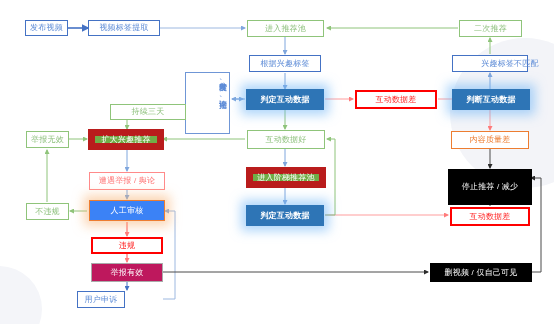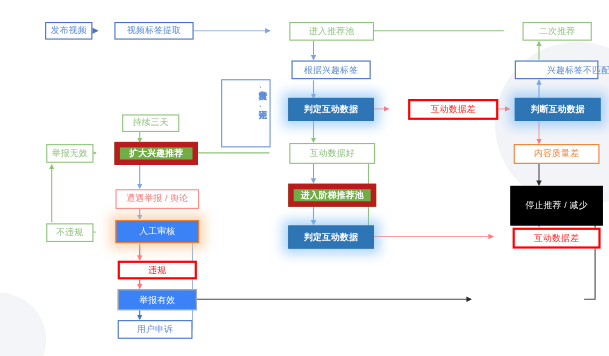--- a/index.html
+++ b/index.html
@@ -12,35 +12,34 @@
   #deco-right{width:150px;height:150px;right:-46px;top:38px;background:#f3f4f8;}
   #deco-bottomleft{width:86px;height:86px;left:-44px;bottom:-28px;background:#f4f5f9;}
   svg#wires{position:absolute;left:0;top:0;width:554px;height:324px;}
 
   .node{
     position:absolute;box-sizing:border-box;
     display:flex;align-items:center;justify-content:center;
     font-size:8px;line-height:1;letter-spacing:.2px;
     white-space:nowrap;text-align:center;
     background:#ffffff;
-    margin-left:16px;
   }
   
   .o-blue   {border:1px solid #4472c4;color:#5b8ad6;}
   .o-green  {border:1px solid #8fc47a;color:#8dc07c;}
   .o-redsoft{border:1px solid #ff8a8a;color:#ff6f6f;}
   .o-orange {border:1px solid #ed7d31;color:#ed7d31;}
   .o-redbold{border:2px solid #ff0000;color:#ff1d1d;}
   
-  .f-green  {background:#70ad47;border:5px solid #b91c1c;color:#ffffff;font-weight:bold;}
+  .f-green  {background:#70ad47;border:7px solid #b91c1c;color:#ffffff;font-weight:normal;}
   .f-blue   {background:#2e75b6;border:1px solid #2e75b6;color:#ffffff;font-weight:bold;
              box-shadow:0 0 11px 5px rgba(110,180,245,.55);}
   .f-orange {background:#3b82f6;border:1px solid #ed7d31;color:#ffffff;
              box-shadow:0 0 11px 5px rgba(248,180,120,.55);}
-  .f-gray   {background:#3b82f6;border:1px solid #aaaaaa;color:#ffffff;}
+  .f-gray   {background:#be185d;border:1px solid #aaaaaa;color:#ffffff;}
   .f-black  {background:#000000;border:1px solid #000000;color:#ffffff;}
 
   
   #metrics{
     writing-mode:vertical-rl;
     align-items:flex-start;justify-content:flex-start;
     padding:3px 2px 0 2px;
     font-size:8px;line-height:1.15;color:#5b8ad6;
     border:1px solid #6f96d6;
   }
@@ -156,26 +155,27 @@
   <div class="node o-redbold" style="left:355px;top:90px;width:82px;height:19px;">互动数据差</div>
   <div class="node o-green" style="left:459px;top:20px;width:63px;height:17px;">二次推荐</div>
   <div class="node o-blue" style="left:452px;top:55px;width:76px;height:17px;padding-left:40px;">兴趣标签不匹配</div>
   <div class="node o-orange" style="left:451px;top:131px;width:78px;height:18px;">内容质量差</div>
   <div class="node f-blue" style="left:452px;top:89px;width:78px;height:21px;">判断互动数据</div>
 
   <div class="node f-green" style="left:246px;top:167px;width:80px;height:21px;">进入阶梯推荐池</div>
   <div class="node o-green" style="left:247px;top:130px;width:78px;height:19px;">互动数据好</div>
   <div class="node f-blue" style="left:246px;top:205px;width:78px;height:21px;">判定互动数据</div>
 
-  <div class="node o-green" style="left:95px;top:104px;width:52px;height:16px;">持续三天</div>
+  <div class="node o-green" style="left:110px;top:104px;width:76px;height:16px;">持续三天</div>
   <div class="node f-green" style="left:88px;top:129px;width:76px;height:21px;">扩大兴趣推荐</div>
   <div class="node o-green" style="left:26px;top:131px;width:43px;height:17px;">举报无效</div>
   <div class="node o-redsoft" style="left:89px;top:172px;width:76px;height:18px;">遭遇举报 / 舆论</div>
   <div class="node o-green" style="left:26px;top:203px;width:43px;height:17px;">不违规</div>
   <div class="node f-orange" style="left:89px;top:200px;width:76px;height:21px;">人工审核</div>
   <div class="node o-redbold" style="left:91px;top:237px;width:72px;height:17px;">违规</div>
   <div class="node f-gray" style="left:91px;top:263px;width:72px;height:19px;">举报有效</div>
-  <div class="node o-blue" style="left:91px;top:291px;width:68px;height:17px;">用户申诉</div>
+  <div class="node o-blue" style="left:77px;top:291px;width:48px;height:17px;">用户申诉</div>
 
   <div class="node f-black" style="left:448px;top:169px;width:84px;height:36px;">停止推荐 / 减少</div>
   <div class="node o-redbold" style="left:450px;top:207px;width:80px;height:19px;">互动数据差</div>
+  <div class="node f-black" style="left:430px;top:263px;width:102px;height:19px;">删视频 / 仅自己可见</div>
 
 </div>
 
 </body></html>

